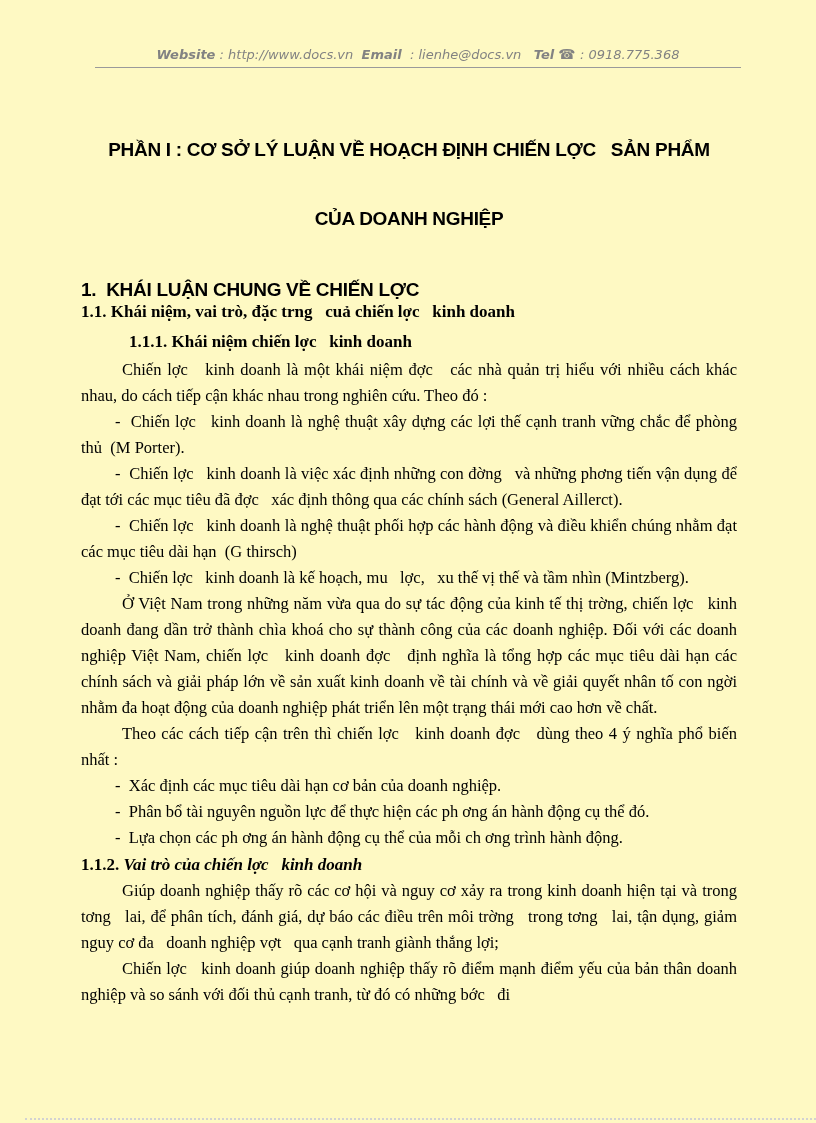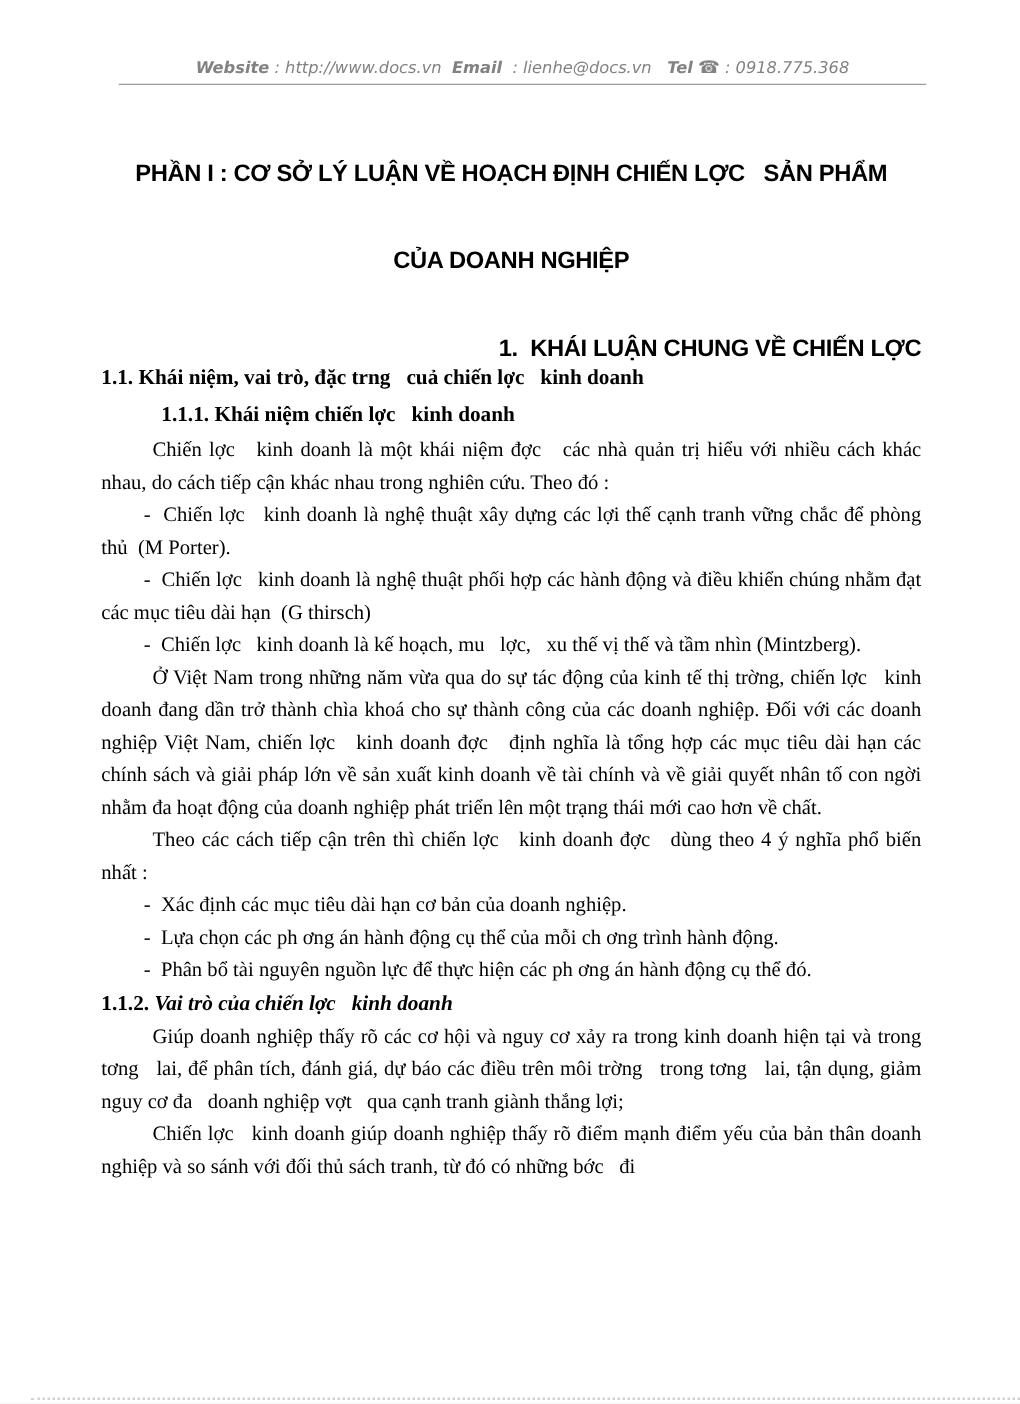--- a/index.html
+++ b/index.html
@@ -1,61 +1,60 @@
 <!DOCTYPE html>
 <html><head>
 <meta charset="utf-8">
 <style>
   html,body { margin:0; padding:0; background:#e9e9e9; }
   .page {
     position:relative;
     width:816px; height:1123px;
     margin:0 auto;
-    background:#ffffff;
+    background:#fef9c3;
     font-family:"Liberation Serif","DejaVu Serif",serif;
     color:#000;
     overflow:hidden;
   }
   .header {
     position:absolute;
     top:46px; left:95px; width:646px;
     text-align:center;
     font-family:"DejaVu Sans","Liberation Sans",sans-serif;
     font-style:italic;
     font-size:13px;
     color:#828282;
     padding-bottom:5px;
     border-bottom:1px solid #9a9a9a;
     white-space:pre-wrap;
   }
   .header .lbl { font-weight:bold; }
   .header .phone { font-style:normal; font-size:14px; }
   .content {
     position:absolute;
-    left:81px; top:78px; width:656px;
+    left:81px; top:88px; width:656px;
   }
   .doc-title {
     margin:4px 0 0 0;
     text-align:center;
     font-family:"Liberation Sans","DejaVu Sans",sans-serif;
     font-weight:bold;
     font-size:19px;
     line-height:23px;
     letter-spacing:-0.3px;
     white-space:pre-wrap;
   }
   .h-sans {
     margin-top:3px;
     font-family:"Liberation Sans","DejaVu Sans",sans-serif;
     font-weight:bold;
     font-size:19px;
     line-height:22px;
     letter-spacing:-0.3px;
     white-space:pre-wrap;
-    text-align:right;
   }
   .h-serif {
     font-weight:bold;
     font-size:17px;
     line-height:22px;
     white-space:pre-wrap;
   }
   .h-serif.sub { margin-top:8px;margin-left:48px; }
   .h-ital {
     margin-top:1px;
@@ -97,30 +96,31 @@
     </div>
 
     <div class="h-sans">1.  KHÁI LUẬN CHUNG VỀ CHIẾN LỢC</div>
 
     <div class="h-serif">1.1. Khái niệm, vai trò, đặc trng   cuả chiến lợc   kinh doanh</div>
 
     <div class="h-serif sub">1.1.1. Khái niệm chiến lợc   kinh doanh</div>
 
     <p class="body ind41 first">Chiến lợc   kinh doanh là một khái niệm đợc   các nhà quản trị hiểu với nhiều cách khác nhau, do cách tiếp cận khác nhau trong nghiên cứu. Theo đó :</p>
     <p class="body ind34">-  Chiến lợc   kinh doanh là nghệ thuật xây dựng các lợi thế cạnh tranh vững chắc để phòng thủ  (M Porter).</p>
+    <p class="body ind34">-  Chiến lợc   kinh doanh là việc xác định những con đờng   và những phơng tiến vận dụng để đạt tới các mục tiêu đã đợc   xác định thông qua các chính sách (General Aillerct).</p>
     <p class="body ind34">-  Chiến lợc   kinh doanh là nghệ thuật phối hợp các hành động và điều khiển chúng nhằm đạt các mục tiêu dài hạn  (G thirsch)</p>
     <p class="body ind34">-  Chiến lợc   kinh doanh là kế hoạch, mu   lợc,   xu thế vị thế và tầm nhìn (Mintzberg).</p>
     <p class="body ind41">Ở Việt Nam trong những năm vừa qua do sự tác động của kinh tế thị trờng, chiến lợc   kinh doanh đang dần trở thành chìa khoá cho sự thành công của các doanh nghiệp. Đối với các doanh nghiệp Việt Nam, chiến lợc   kinh doanh đợc   định nghĩa là tổng hợp các mục tiêu dài hạn các chính sách và giải pháp lớn về sản xuất kinh doanh về tài chính và về giải quyết nhân tố con ngời   nhằm đa hoạt động của doanh nghiệp phát triển lên một trạng thái mới cao hơn về chất.</p>
     <p class="body ind41">Theo các cách tiếp cận trên thì chiến lợc   kinh doanh đợc   dùng theo 4 ý nghĩa phổ biến nhất :</p>
     <p class="body ind34">-  Xác định các mục tiêu dài hạn cơ bản của doanh nghiệp.</p>
+    <p class="body ind34">-  Phân bổ tài nguyên nguồn lực để thực hiện các ph ơng án hành động cụ thể đó.</p>
     <p class="body ind34">-  Lựa chọn các ph ơng án hành động cụ thể của mỗi ch ơng trình hành động.</p>
-    <p class="body ind34">-  Phân bổ tài nguyên nguồn lực để thực hiện các ph ơng án hành động cụ thể đó.</p>
 
     <div class="h-ital"><span>1.1.2.</span> <span class="it">Vai trò của chiến lợc   kinh doanh</span></div>
 
     <p class="body ind41">Giúp doanh nghiệp thấy rõ các cơ hội và nguy cơ xảy ra trong kinh doanh hiện tại và trong tơng   lai, để phân tích, đánh giá, dự báo các điều trên môi trờng   trong tơng   lai, tận dụng, giảm nguy cơ đa   doanh nghiệp vợt   qua cạnh tranh giành thắng lợi;</p>
-    <p class="body ind41">Chiến lợc   kinh doanh giúp doanh nghiệp thấy rõ điểm mạnh điểm yếu của bản thân doanh nghiệp và so sánh với đối thủ sách tranh, từ đó có những bớc   đi</p>
+    <p class="body ind41">Chiến lợc   kinh doanh giúp doanh nghiệp thấy rõ điểm mạnh điểm yếu của bản thân doanh nghiệp và so sánh với đối thủ cạnh tranh, từ đó có những bớc   đi</p>
 
   </div>
 
   <div class="footer-line"></div>
 
 </div>
 
 </body></html>

